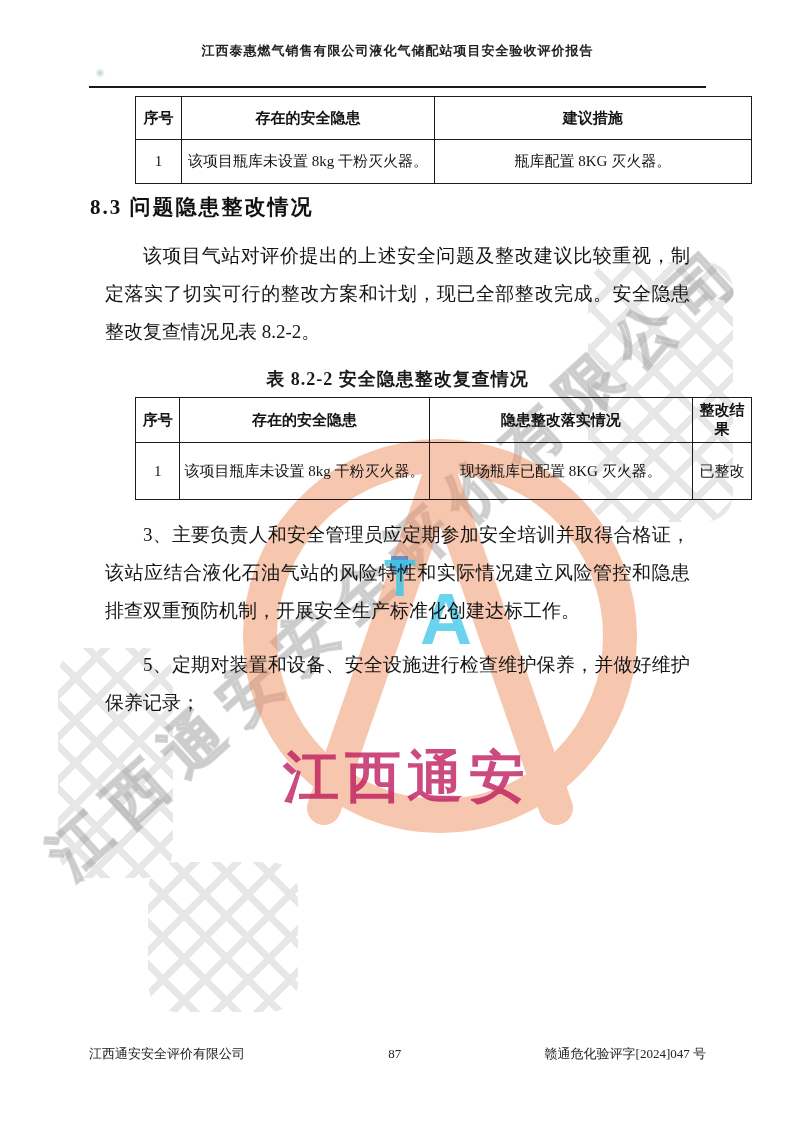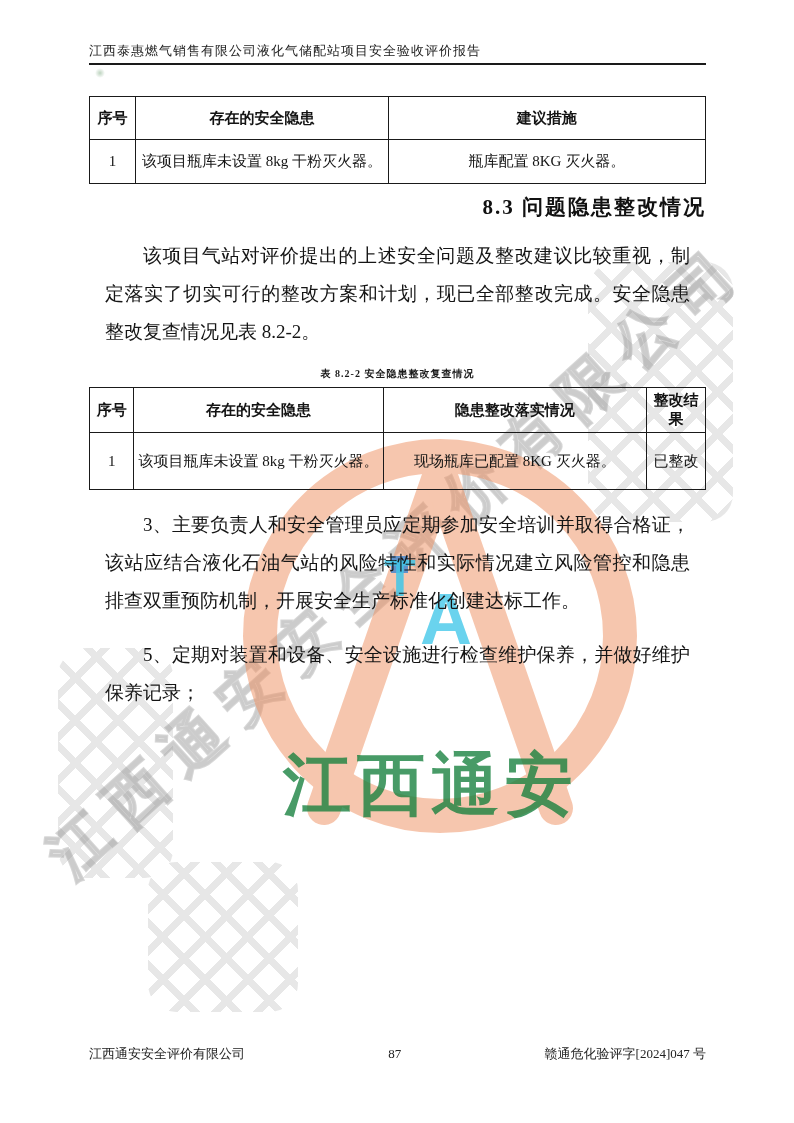--- a/index.html
+++ b/index.html
@@ -5,54 +5,54 @@
   html,body { margin:0; padding:0; background:#e8e8e8; }
   .page {
     position:relative; width:794px; height:1123px; margin:0 auto;
     background:#ffffff; overflow:hidden;
     font-family:"Liberation Serif","DejaVu Serif",serif; color:#1a1a1a;
   }
 
   
   .doc-header {
     position:absolute; left:89px; top:42px; width:617px; z-index:2;
-    text-align:left; font-size:13px; letter-spacing:1px; color:#222;
-    padding-bottom:3px; border-bottom:2px solid #1a1a1a;
+    text-align:center; font-size:13px; letter-spacing:1px; color:#222;
+    padding-bottom:26px; border-bottom:2px solid #1a1a1a;font-weight:bold;
   }
   .header-dot {
     position:absolute; left:95px; top:68px; width:10px; height:10px; z-index:2;
     border-radius:50%;
     background:radial-gradient(circle, rgba(110,160,115,.45), rgba(110,160,115,0) 70%);
   }
 
   
   .content { position:absolute; left:89px; top:96px; width:617px; z-index:2; }
 
-  table { width:100%; border-collapse:collapse; table-layout:fixed; }
+  table { width:100%; border-collapse:collapse; table-layout:fixed;margin-left:46px; }
   th,td {
     border:1.5px solid #1a1a1a; text-align:center; vertical-align:middle;
     font-size:15px; padding:2px 4px; color:#141414;
   }
   th { font-weight:bold; }
   .tbl-issues th { height:38px; }
   .tbl-issues td { height:39px; }
   .tbl-recheck th { height:40px; }
   .tbl-recheck td { height:52px; }
 
   .sec-heading {
     margin:9px 0 4px 1px; font-size:21px; font-weight:bold;
-    letter-spacing:2px; color:#111;text-align:right;
+    letter-spacing:2px; color:#111;
   }
   .body-par {
     margin:16px; font-size:19px; line-height:38px; text-align:justify;
     text-indent:2em; color:#151515;
   }
   .tbl-caption {
     margin:5px 0 6px; text-align:center; font-weight:bold;
-    font-size:10px; letter-spacing:1px;
+    font-size:18px; letter-spacing:1px;
   }
 
   
   .doc-footer {
     position:absolute; left:89px; top:1045px; width:617px; z-index:2;
     display:flex; justify-content:space-between; align-items:baseline;
     font-size:13px; color:#222;
   }
 
   
@@ -64,22 +64,22 @@
   }
   .wm-ta-a {
     left:420px; top:578px; font-family:"Liberation Sans",sans-serif;
     font-weight:bold; font-size:72px; color:#45c9ea; opacity:.8;
   }
   .wm-ta-sq {
     left:391px; top:556px; width:17px; height:17px; background:#2f7fd0; opacity:.75;
   }
   .wm-red {
     left:283px; top:740px; font-family:"Liberation Sans",sans-serif;
-    font-weight:bold; font-size:68px; letter-spacing:6px;
-    color:#15803d; opacity:.78; white-space:nowrap;
+    font-weight:bold; font-size:56px; letter-spacing:6px;
+    color:#be185d; opacity:.78; white-space:nowrap;
   }
   .wm-diag {
     left:-103px; top:520px; width:1000px; text-align:center;
     transform:rotate(-42deg);
     font-family:"Liberation Sans",sans-serif; font-weight:bold;
     font-size:60px; letter-spacing:16px; white-space:nowrap;
     color:rgba(198,198,198,.38); -webkit-text-stroke:2px rgba(175,175,175,.5);
   }
   .wm-lattice {
     background:

